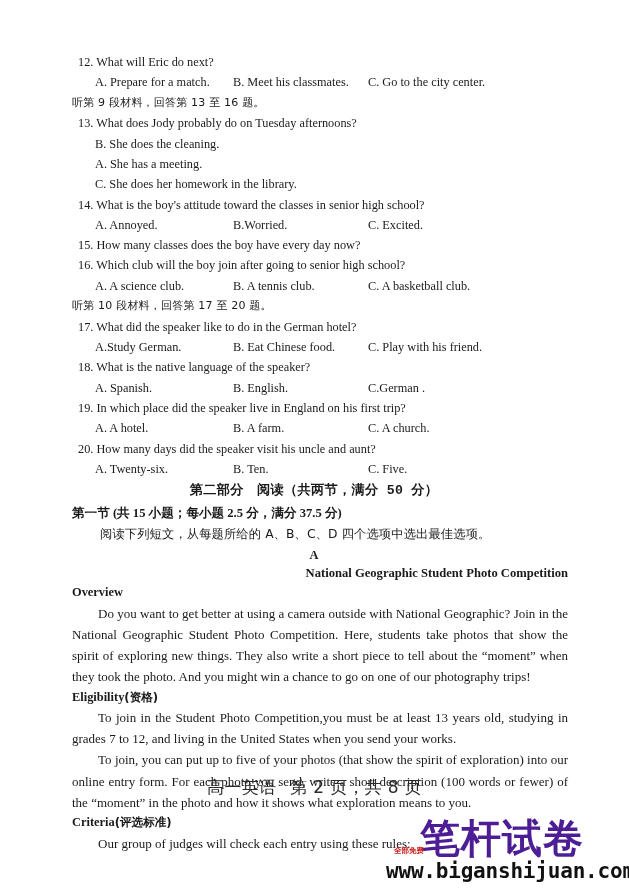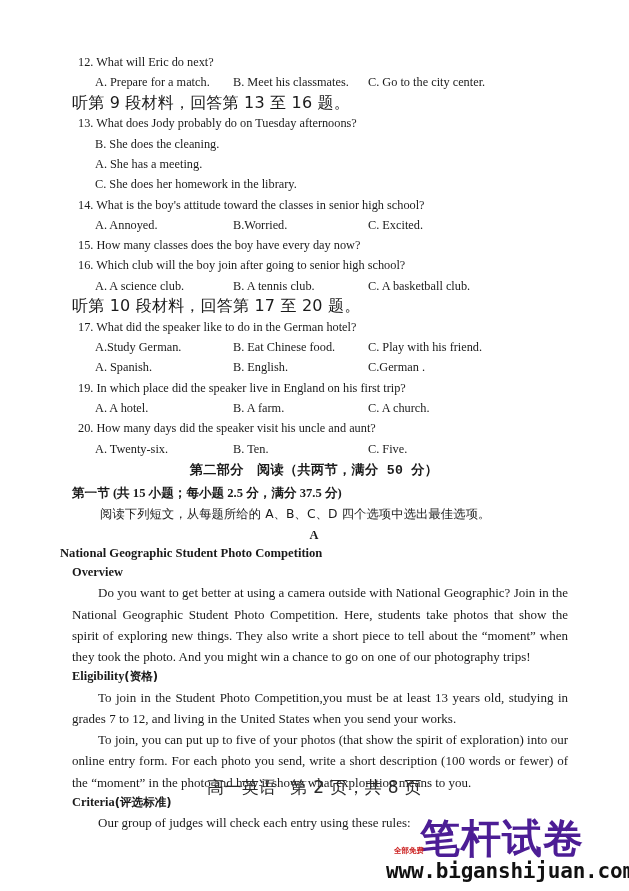--- a/index.html
+++ b/index.html
@@ -30,21 +30,21 @@
     width: 508px;
   }
 
   .q-line {
     font-size: 12.3px;
     line-height: 20.3px;
     padding-left: 18px;
     white-space: nowrap;
   }
   .cn-line {
-    font-size: 16px;
+    font-size: 11px;
     line-height: 20.8px;
     padding-left: 12px;
     white-space: nowrap;
     font-family: "DejaVu Sans", "Liberation Sans", sans-serif;
     letter-spacing: 0.2px;
   }
   .opts {
     font-size: 12.3px;
     line-height: 20.3px;
     position: relative;
@@ -85,21 +85,21 @@
     letter-spacing: 0.1px;
   }
   .letter-head {
     text-align: center;
     font-size: 12.4px;
     line-height: 17px;
     font-weight: bold;
     margin-top: 2px;
   }
   .title-head {
-    text-align: left;
+    text-align: right;
     font-size: 12.6px;
     line-height: 19px;
     font-weight: bold;
   }
   .sub-head {
     font-size: 12.4px;
     line-height: 19.5px;
     font-weight: bold;
     padding-left: 12px;
   }
@@ -211,20 +211,21 @@
 
     <div class="cn-line">听第 10 段材料，回答第 17 至 20 题。</div>
 
     <div class="q-line">17. What did the speaker like to do in the German hotel?</div>
     <div class="opts">
       <span class="oa">A.Study German.</span>
       <span class="ob">B. Eat Chinese food.</span>
       <span class="oc">C. Play with his friend.</span>
     </div>
 
+    <div class="q-line">18. What is the native language of the speaker?</div>
     <div class="opts">
       <span class="oa">A. Spanish.</span>
       <span class="ob">B. English.</span>
       <span class="oc">C.German .</span>
     </div>
 
     <div class="q-line">19. In which place did the speaker live in England on his first trip?</div>
     <div class="opts">
       <span class="oa">A. A hotel.</span>
       <span class="ob">B. A farm.</span>

